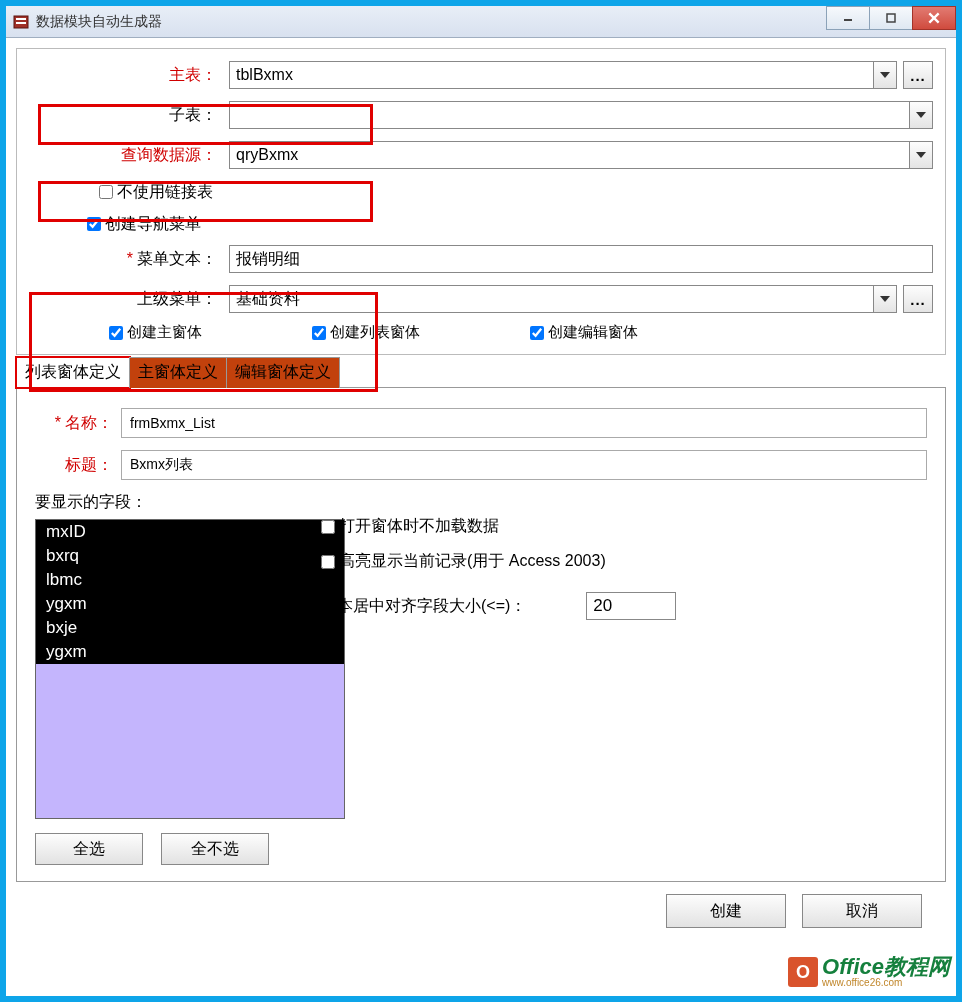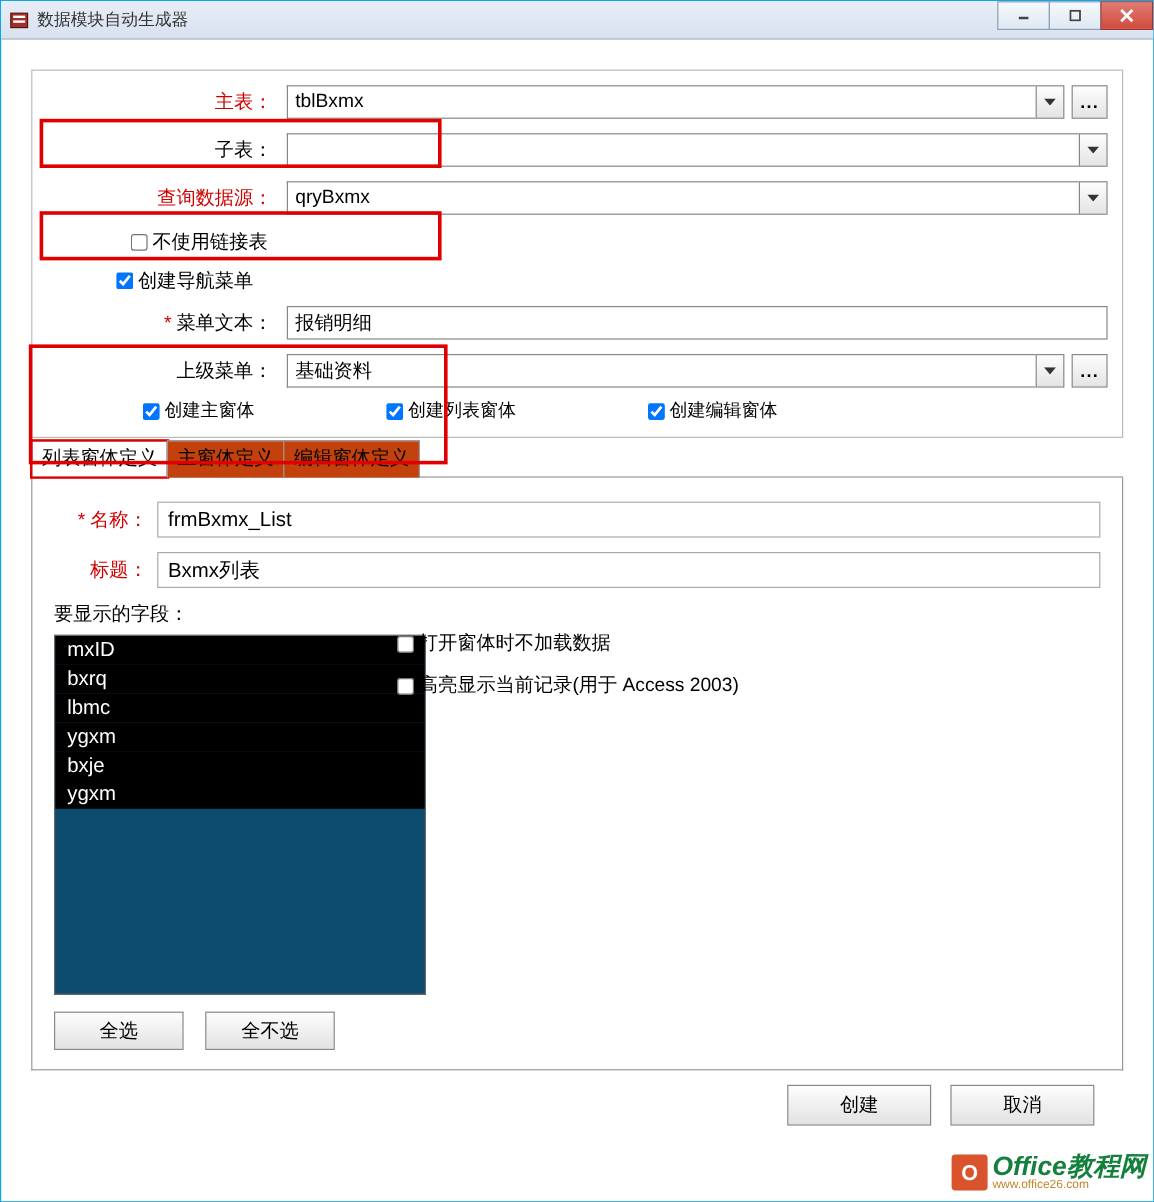--- a/index.html
+++ b/index.html
@@ -45,27 +45,27 @@
       font-size: 13px;
       color: #555;
     }
     .titlebar .controls .btn.close {
       background: linear-gradient(#e27b72, #d04b3e);
       color: #fff;
       border-color: #a23329;
       border-top-right-radius: 0;
     }
     .window {
-      border: 1px solid #0ea5e9;
+      border: 6px solid #0ea5e9;
       width: 962px; height: 1002px;
       display: flex; flex-direction: column;
     }
     .content {
       flex: 1;
-      padding: 25px;
+      padding: 10px;
       position: relative;
     }
     .panel {
       border: 1px solid #bbb;
       padding: 10px 12px 12px 12px;
       background: #fff;
     }
     .row {
       display: flex;
       align-items: center;
@@ -196,38 +196,38 @@
       text-align: right;
       padding-right: 8px;
       font-size: 16px;
       color: #d00000;
     }
     .tab-input {
       flex: 1;
       border: 1px solid #aaa;
       height: 30px;
       padding: 2px 8px;
-      font-size: 17px;
+      font-size: 14px;
       font-family: inherit;
     }
     .fields-area {
       display: flex; gap: 32px;
       margin-top: 2px;
     }
     .fields-left {
       width: 254px;
     }
     .fields-title {
       font-size: 16px;
       margin-bottom: 6px;
     }
     .listbox {
       width: 310px; height: 300px;
       border: 1px solid #666;
-      background: #0c4a6e;
+      background: #c4b5fd;
       overflow: auto;
     }
     .listbox .item {
       background: #000;
       color: #fff;
       padding: 2px 10px;
       font-size: 17px;
       font-family: Arial, sans-serif;
     }
     .btn-row {
@@ -445,20 +445,24 @@
         </div>
         <div class="right-col">
           <div class="ck-row">
             <input type="checkbox" class="ck" style="">
             <span>打开窗体时不加载数据</span>
           </div>
           <div class="ck-row">
             <input type="checkbox" class="ck" style="">
             <span>高亮显示当前记录(用于 Access 2003)</span>
           </div>
+          <div class="align-row">
+            <span>文本居中对齐字段大小(&lt;=)：</span>
+            <input class="small-input" value="20" style="">
+          </div>
         </div>
       </div>
     </div>
 
     <div class="footer">
       <button class="push-btn">创建</button>
       <button class="push-btn">取消</button>
     </div>
 
     <div class="redbox-1"></div>

